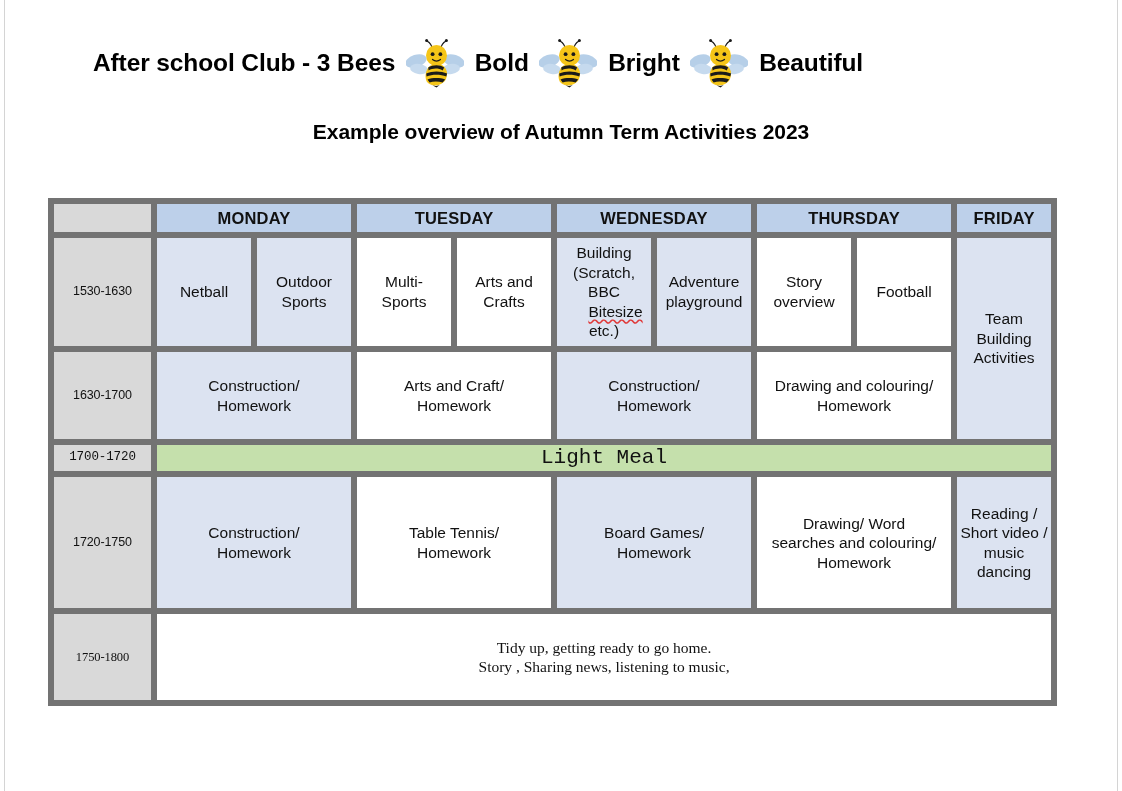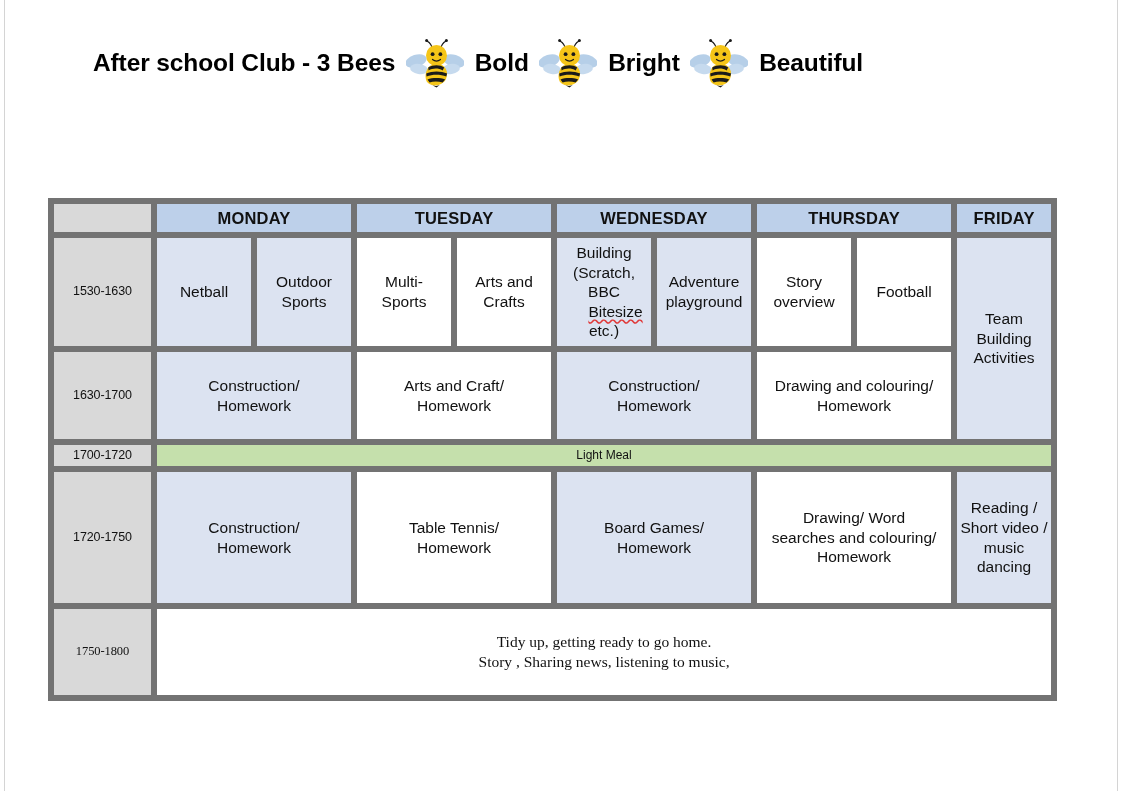--- a/index.html
+++ b/index.html
@@ -116,21 +116,21 @@
     vertical-align: top;
     padding: 5px 0 0 8px;
     letter-spacing: -0.1px;
   }
 
   td.blue { background: #dce3f1; }
   td.white { background: #ffffff; }
   td.green {
     background: #c5e0ac;
     font-weight: bold;
-    font-size: 12px;
+    font-size: 21px;
   }
 
   td.pad { padding: 4px 5px; }
 
   .spell {
     text-decoration: underline wavy #e03a3a;
     text-decoration-skip-ink: none;
     text-underline-offset: 2px;
     padding-left: 23px;
   }
@@ -218,20 +218,21 @@
           <path d="M22.2 29.5 C27 26.5, 34 26.4, 38.2 29.6 L36.6 32.6 C32.6 29.9, 26.6 30, 22.6 32.6 Z" fill="#1a1a1a"></path>
           <path d="M20.2 35.4 C26 32.7, 35 32.7, 41.1 35.4 L40.3 38.6 C34.4 36, 26.2 36, 20.6 38.6 Z" fill="#1a1a1a"></path>
           <path d="M21.5 41.4 C26.5 39.6, 34 39.6, 39.2 41.4 L36.6 44.6 C32.5 43.2, 27.3 43.2, 23.6 44.5 Z" fill="#1a1a1a"></path>
           <path d="M25 46.5 C28 48.5, 32 48.2, 34 46.8 L30.5 49.6 Z" fill="#1a1a1a"></path>
         </g>
       </svg>
     </span>
     <span class="seg">Beautiful</span>
   </div>
 
+  <div class="subtitle">Example overview of Autumn Term Activities 2023</div>
 
   <div class="tbl-wrap">
     <table class="sched">
       <colgroup>
         <col class="c-time">
         <col class="c-half">
           <col class="c-half">
         <col class="c-half">
           <col class="c-half">
         <col class="c-half">
@@ -311,21 +312,21 @@
         <td class="blue pad" colspan="2">
           <span class="cellline">Construction/</span>
           <span class="cellline">Homework</span>
         </td>
         <td class="white pad" colspan="2">
           <span class="cellline">Drawing and colouring/</span>
           <span class="cellline">Homework</span>
         </td>
       </tr>
 
-      <tr style="height:27px;">
+      <tr style="height:27px;font-family:Liberation Mono, monospace;">
         <td class="time">1700-1720</td>
         <td class="green" colspan="9">Light Meal</td>
       </tr>
 
       <tr style="height:137px;">
         <td class="time">1720-1750</td>
 
         <td class="blue pad" colspan="2">
           <span class="cellline">Construction/</span>
           <span class="cellline">Homework</span>

